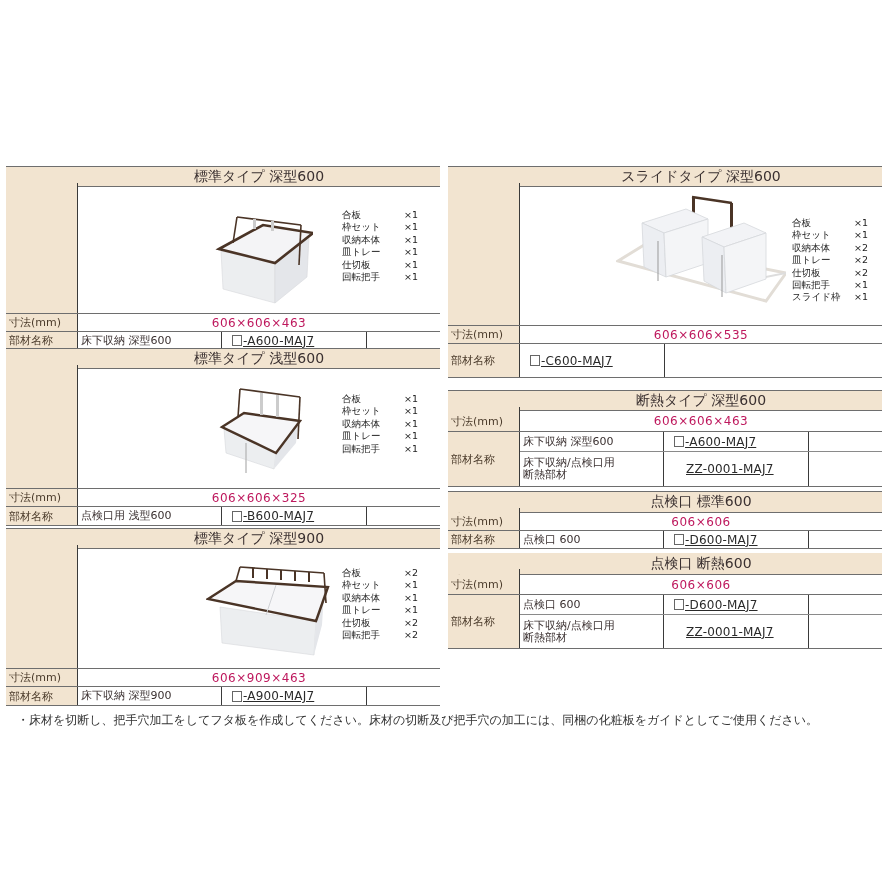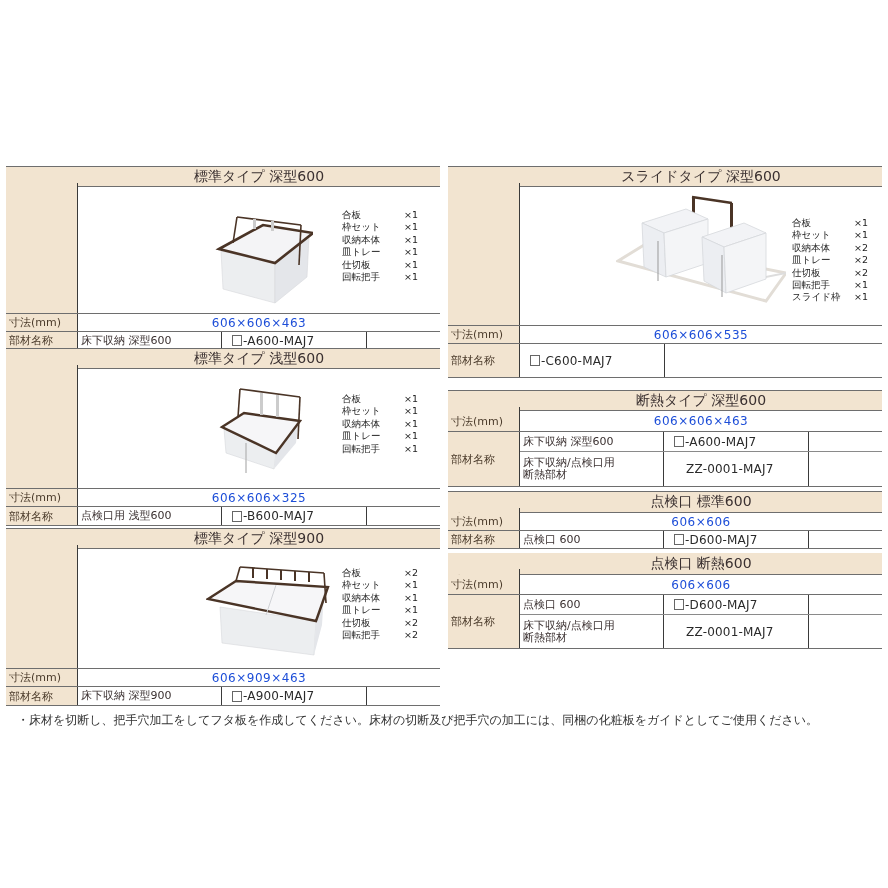--- a/index.html
+++ b/index.html
@@ -7,28 +7,28 @@
   body { position: relative; font-family: "DejaVu Sans", "Liberation Sans", sans-serif; color: #3a3030; }
 
   .tbl { position: absolute; width: 434px; }
   .row { position: absolute; left: 0; width: 434px; display: flex; border-bottom: 1.5px solid #6e6e6e; }
   .row.top { border-top: 1.5px solid #6e6e6e; }
   .lab { width: 72px; height: 100%; background: #f2e4d0; border-right: 1.5px solid #3a3a3a; color: #4b3b2b; display: flex; align-items: center; padding-left: 3px; }
   .lab.big { font-size: 10px; margin-top: 16px; }
   .lab.small { font-size: 11px; }
   .hdr { background: #f2e4d0; }
   .hdr .val { flex: 1; font-size: 14px; color: #3a3030; display: flex; align-items: center; justify-content: center; }
-  .dims .val { flex: 1; text-align: left; font-size: 12px; color: #1d4ed8; display: flex; align-items: center; justify-content: center; letter-spacing: 0.5px; }
+  .dims .val { flex: 1; text-align: left; font-size: 12px; color: #be185d; display: flex; align-items: center; justify-content: center; letter-spacing: 0.5px; }
   .img-row { }
   .img-row .body { flex: 1; position: relative; }
   .parts-row .cells { flex: 1; display: flex; flex-direction: column; }
   .subrow { display: flex; flex: 1; border-bottom: 1.5px solid #8a8a8a; }
   .subrow:last-child { border-bottom: none; }
   .c-name { width: 144px; border-right: 1.5px solid #3a3a3a; font-size: 11px; line-height: 12px; padding-left: 3px; display: flex; flex-direction: column; justify-content: center; color: #3a3030; }
-  .c-code { width: 145px; border-right: 1.5px solid #3a3a3a; font-size: 12px; font-family: "DejaVu Sans", sans-serif; font-weight: normal; display: flex; align-items: center; padding-left: 10px; color: #2a2a2a; letter-spacing: 0.2px; }
+  .c-code { width: 145px; border-right: 1.5px solid #3a3a3a; font-size: 12px; font-family: "DejaVu Sans", sans-serif; font-weight: normal; display: flex; align-items: center; padding-left: 10px; color: #2a2a2a; letter-spacing: 0.2px; text-decoration: underline; }
   .c-code .box { width: 10px; height: 11px; border: 1px solid #666; display: inline-block; margin-right: 1px; }
   .c-code.centered { padding-left: 22px; }
   .c-empty { flex: 1; }
 
   .partslist { position: absolute; font-size: 9.5px; line-height: 12.4px; color: #222; }
   .partslist .item { display: flex; }
   .partslist .pn { width: 62px; }
   .partslist .pq { width: 20px; }
 
   .note { position: absolute; left: 17px; top: 712px; font-size: 12px; color: #333; white-space: nowrap; }

